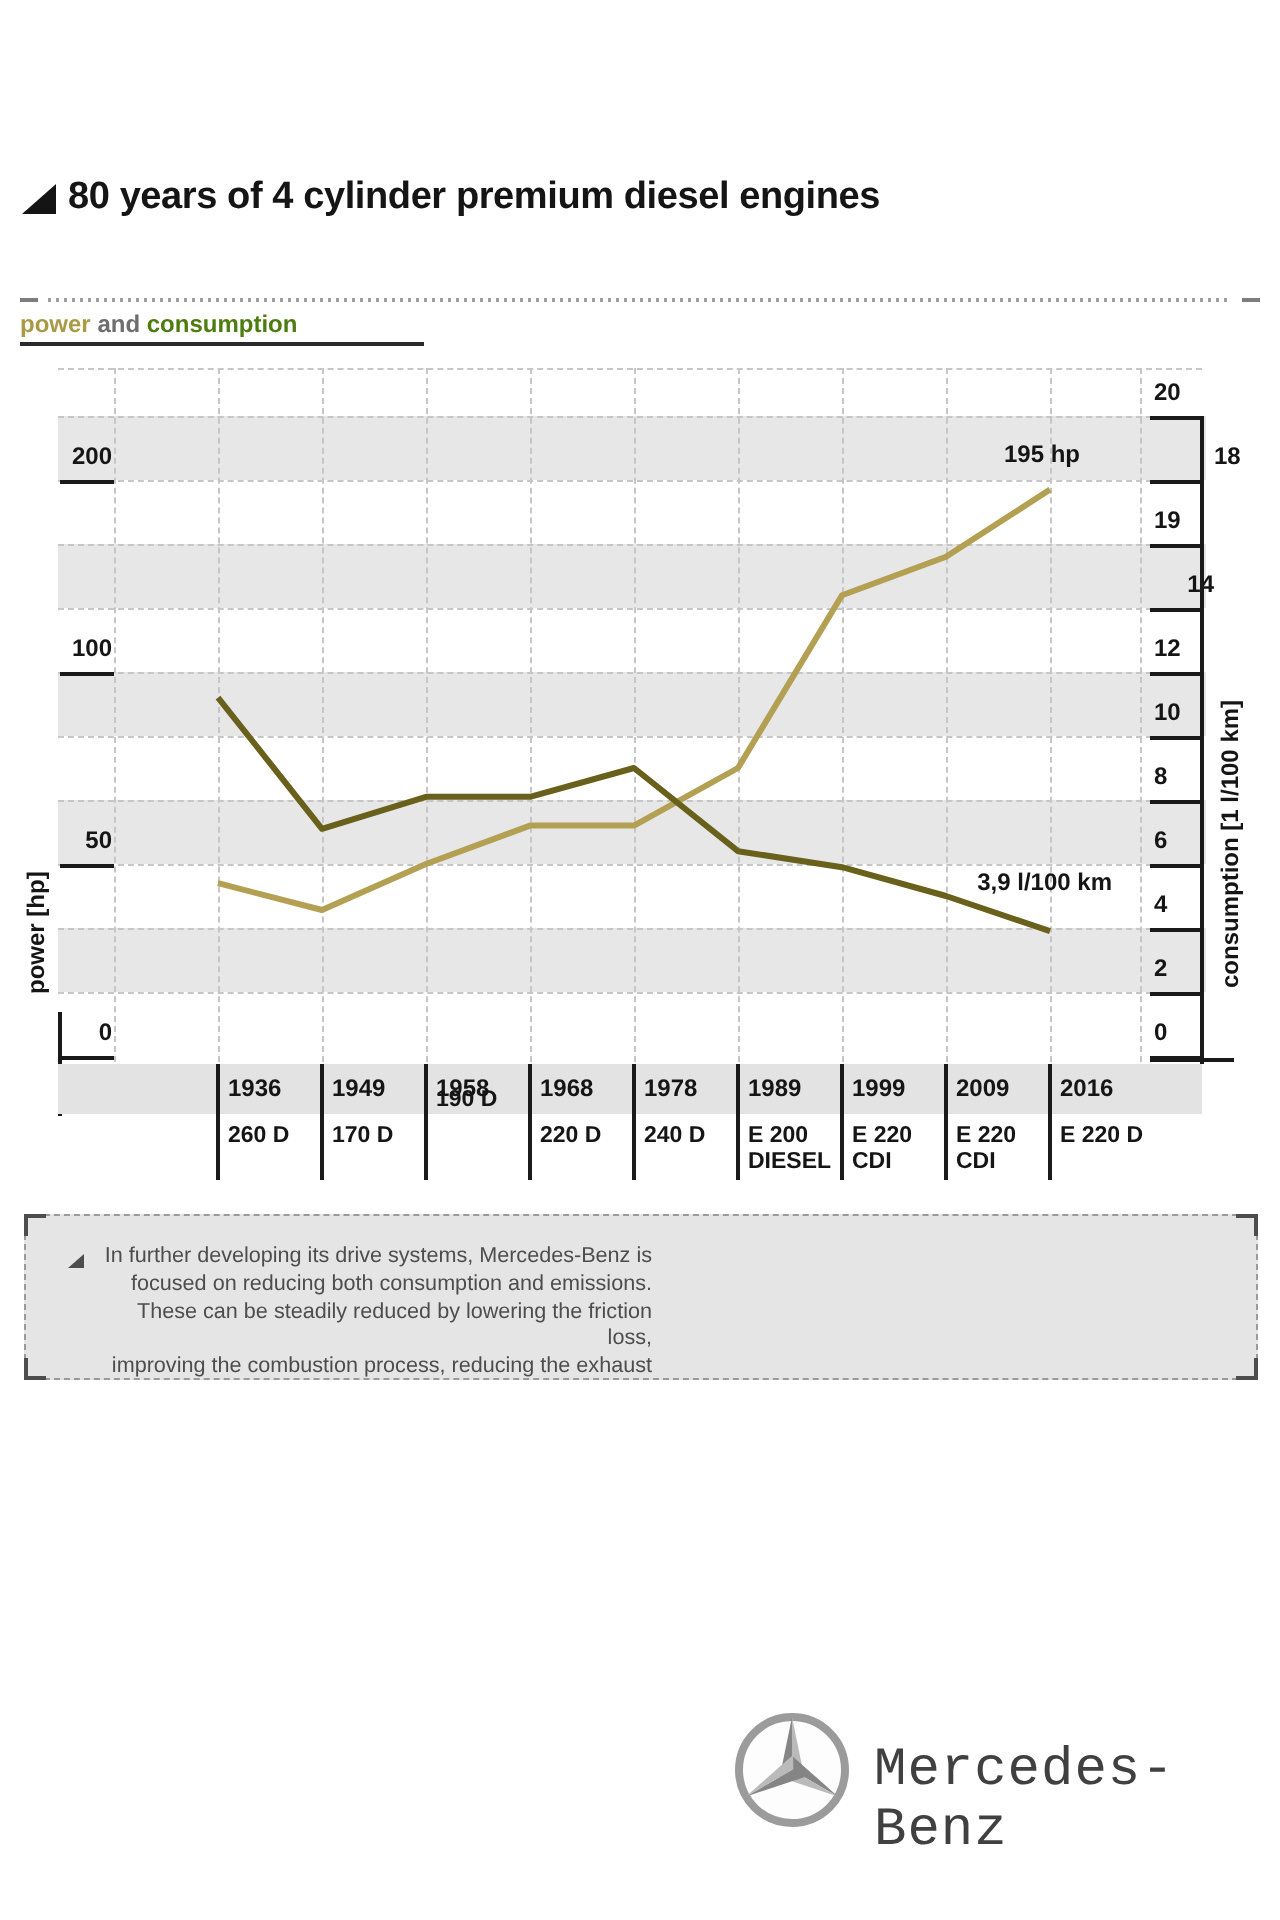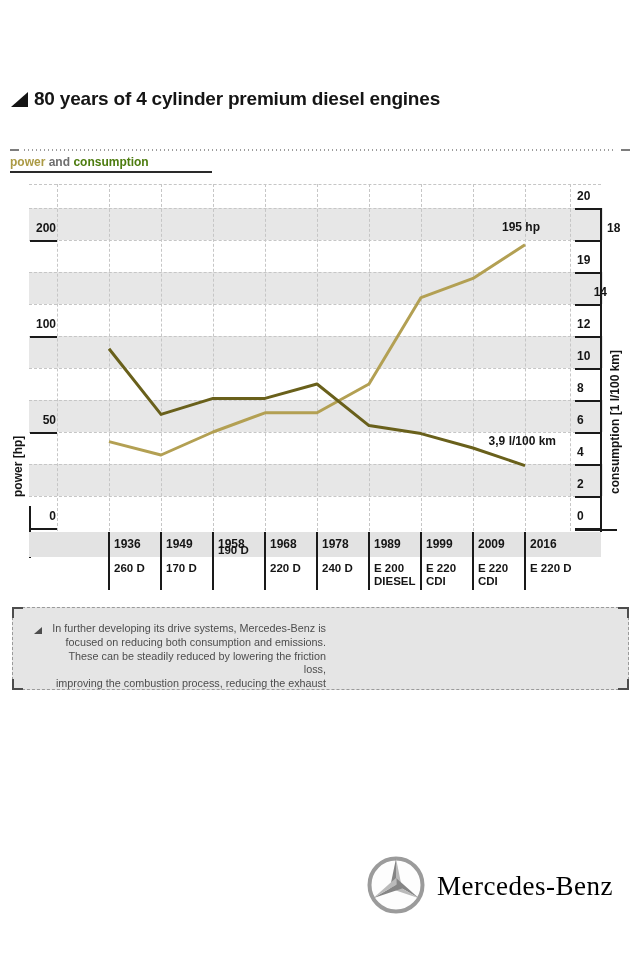--- a/index.html
+++ b/index.html
@@ -49,22 +49,22 @@
   .c-br{right:-1px;bottom:-1px;border-right:2px solid #4d4d4d;border-bottom:2px solid #4d4d4d;}
   .foot-tri{position:absolute;left:21px;top:19px;width:0;height:0;
             border-left:8px solid transparent;border-bottom:7px solid #4d4d4d;}
   .footcol{position:absolute;top:14px;font-size:10.8px;line-height:13.8px;color:#4d4d4d;
            white-space:pre-line;}
   .footcol1{left:38px;width:275px;text-align:right;}
   .footcol2{left:310px;width:280px;}
 
   
   .logo-star{position:absolute;left:366px;top:855px;}
-  .wordmark{position:absolute;left:437px;top:871px;font-family:Liberation Serif, serif;
-            font-size:27px;color:#000000;letter-spacing:0.5px;}
+  .wordmark{position:absolute;left:437px;top:871px;font-family:Liberation Mono, monospace;
+            font-size:27px;color:#404040;letter-spacing:0.5px;}
 </style>
 </head>
 <body>
 
 <div class="page">
 
   <div class="title-tri"></div>
   <div class="title">80 years of 4 cylinder premium diesel engines</div>
 
   <div class="sep-cap" style="left:10px"></div>

